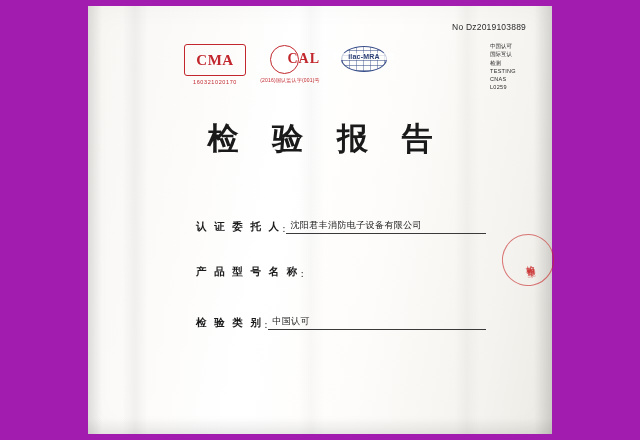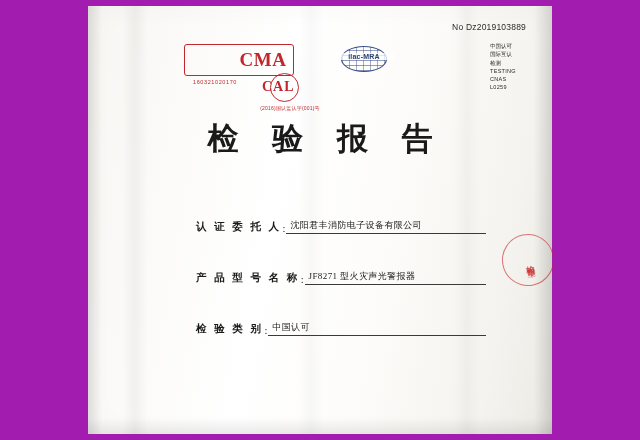--- a/index.html
+++ b/index.html
@@ -80,45 +80,43 @@
     position: absolute;
     top: 0;
   }
   
   .logo-cma { left: 0; width: 62px; }
   .cma-mark {
     width: 60px; height: 30px;
     border: 1.6px solid #c1272d;
     border-radius: 3px;
     color: #c1272d;
-    font-size: 19px;
+    font-size: 15px;
     font-weight: bold;
     letter-spacing: .5px;
     display: flex;
     align-items: center;
     justify-content: center;
     font-family: "Liberation Serif", serif;
-    padding-left: 48px;
   }
   .cma-sub {
     margin-top: 3px;
     font-size: 5.5px;
     color: #c1272d;
     letter-spacing: .6px;
     text-align: center;
   }
   
   .logo-cal { left: 74px; width: 64px; }
   .cal-mark {
     width: 62px; height: 30px;
     position: relative;
     display: flex;
     align-items: center;
-    justify-content: flex-start;
-    margin-top: 28px;
+    justify-content: flex-end;
   }
   .cal-circle {
     position: absolute;
     left: 12px; top: 1px;
     width: 27px; height: 27px;
     border: 1.6px solid #c1272d;
     border-radius: 50%;
   }
   .cal-text {
     position: relative;
@@ -340,23 +338,20 @@
         <span class="field-label">认 证 委 托 人</span>
         <span class="field-colon">:</span>
         <span class="field-value-wrap">
           <span class="field-value">沈阳君丰消防电子设备有限公司</span>
         </span>
       </div>
 
       <div class="field-row">
         <span class="field-label">产 品 型 号 名 称</span>
         <span class="field-colon">:</span>
-        <span class="field-value-wrap">
-          <span class="field-value">JF8271 型火灾声光警报器</span>
-        </span>
       </div>
 
       <div class="field-row">
         <span class="field-label">检 验 类 别</span>
         <span class="field-colon">:</span>
         <span class="field-value-wrap">
           <span class="field-value">中国认可</span>
         </span>
       </div>
     </div>

